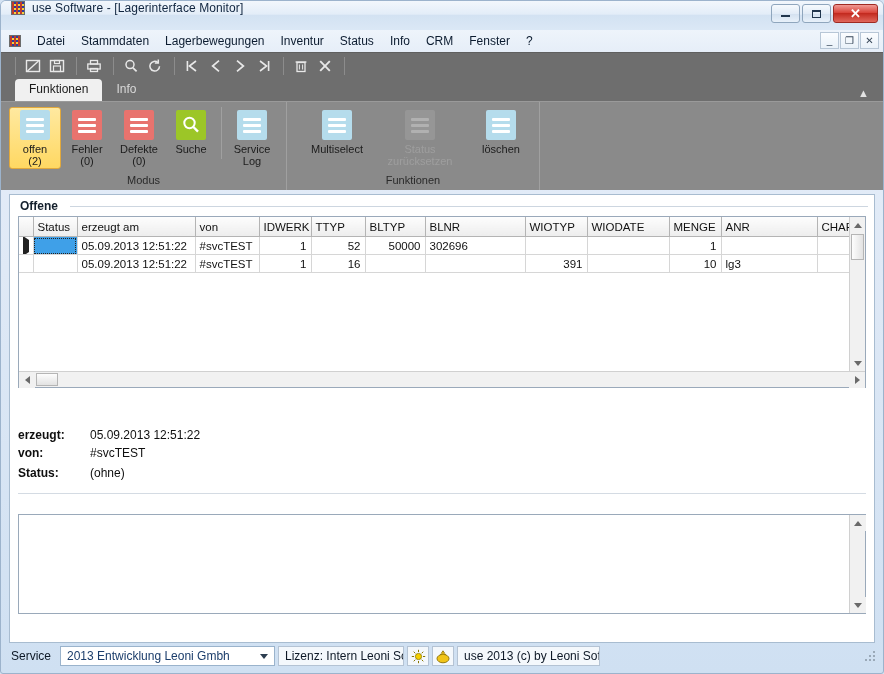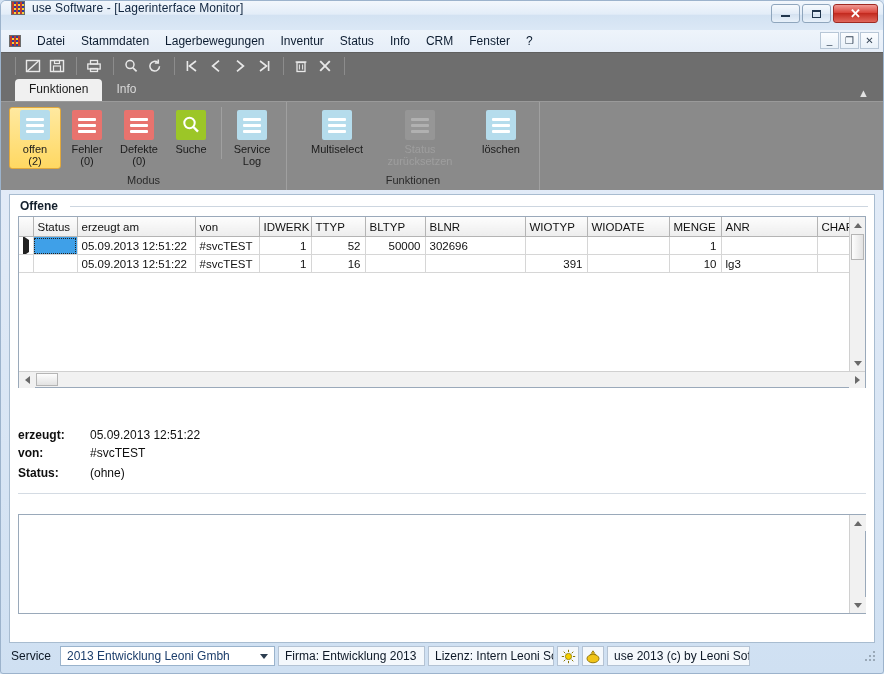--- a/index.html
+++ b/index.html
@@ -610,21 +610,20 @@
       </div>
     </div>
   </div>
 
   <div class="statusbar">
     <div class="sb-cell plain">Service</div>
     <div class="sb-combo">
       <span>2013 Entwicklung Leoni Gmbh</span>
       <span class="arrow"></span>
     </div>
-    <div class="sb-cell" style="width:147px;">Firma: Entwicklung 2013</div>
     <div class="sb-cell" style="width:126px;">Lizenz: Intern Leoni Soft­</div>
     <div class="sb-icon">
       <svg width="15" height="15" viewBox="0 0 15 15">
           <circle cx="7.5" cy="7.5" r="3.1" fill="#f5d000" stroke="#8a7600" stroke-width="0.8"></circle>
           <g stroke="#8a7600" stroke-width="1">
             <line x1="7.5" y1="0.8" x2="7.5" y2="3"></line>
             <line x1="7.5" y1="12" x2="7.5" y2="14.2"></line>
             <line x1="0.8" y1="7.5" x2="3" y2="7.5"></line>
             <line x1="12" y1="7.5" x2="14.2" y2="7.5"></line>
             <line x1="2.7" y1="2.7" x2="4.3" y2="4.3"></line>

